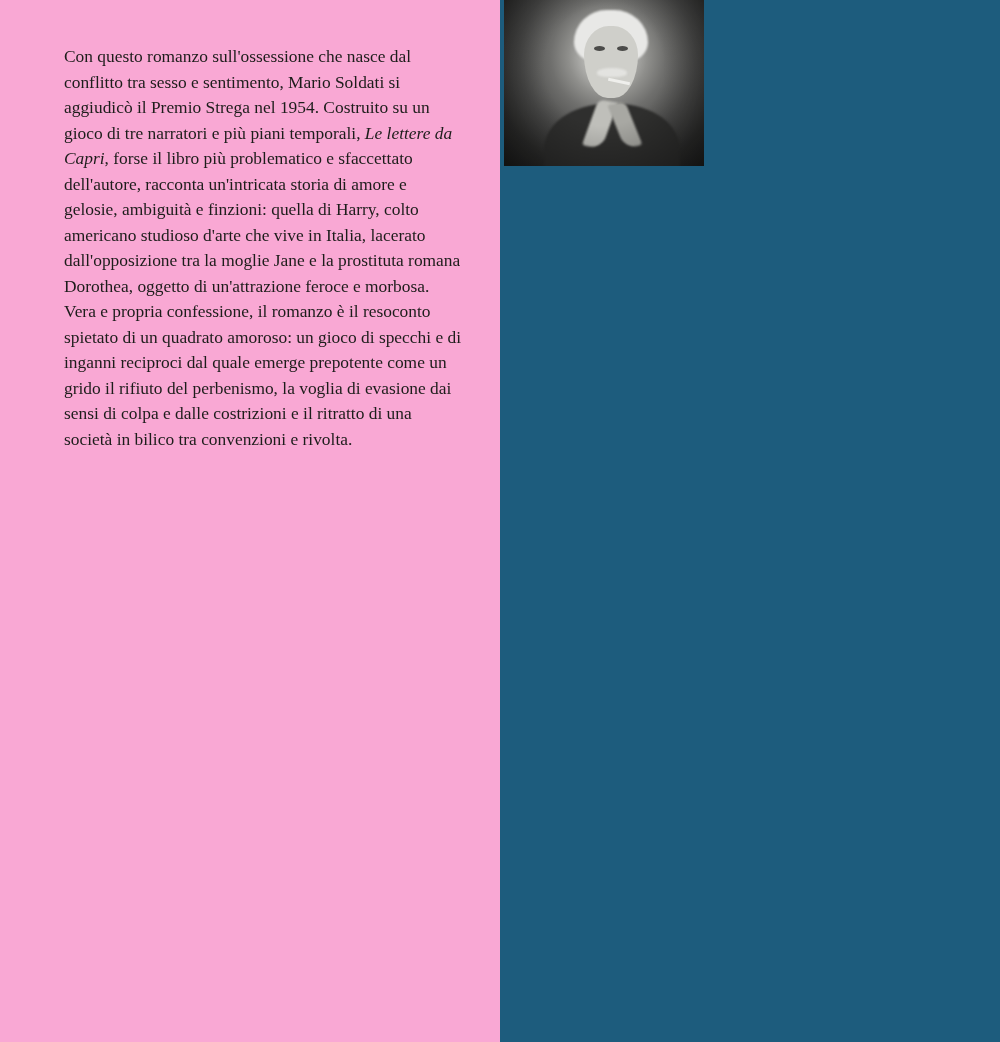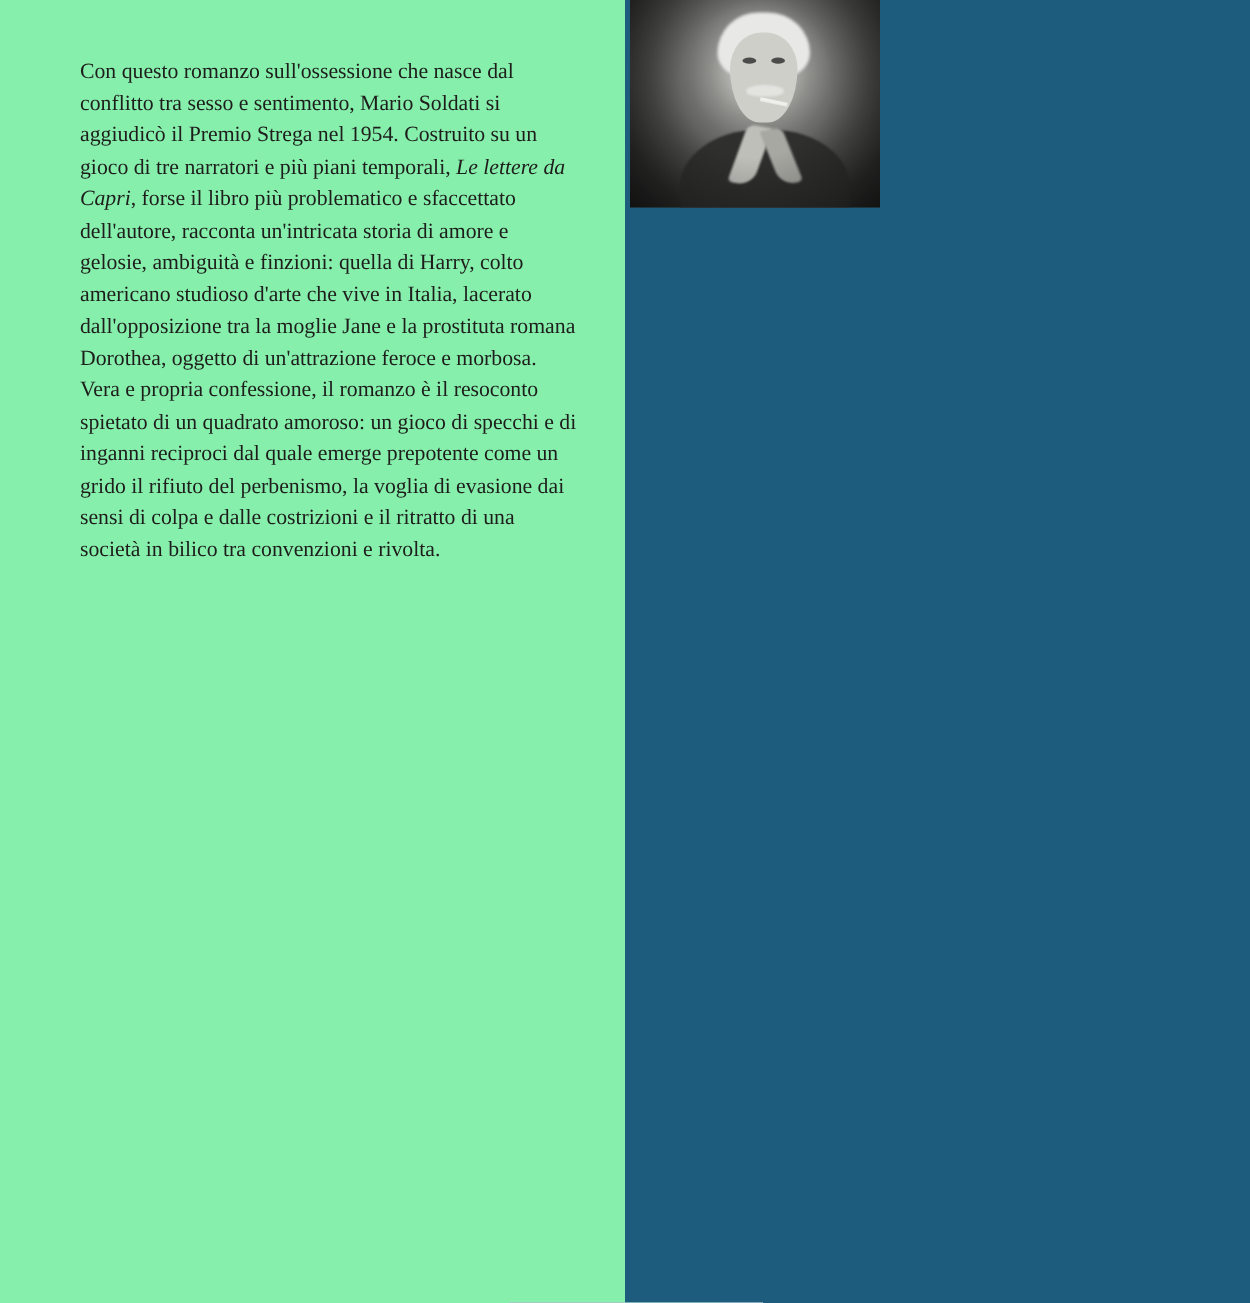--- a/index.html
+++ b/index.html
@@ -19,21 +19,21 @@
     height: 1042px;
     background: #ffffff;
   }
   
   .left-panel {
     position: absolute;
     left: 0;
     top: 0;
     width: 576px;
     height: 1042px;
-    background: #86efac;
+    background: #f9a8d4;
   }
   .blurb {
     position: absolute;
     left: 64px;
     top: 44px;
     width: 400px;
     font-family: "Liberation Serif", serif;
     font-size: 17.4px;
     line-height: 25.5px;
     color: #1d1d1b;

